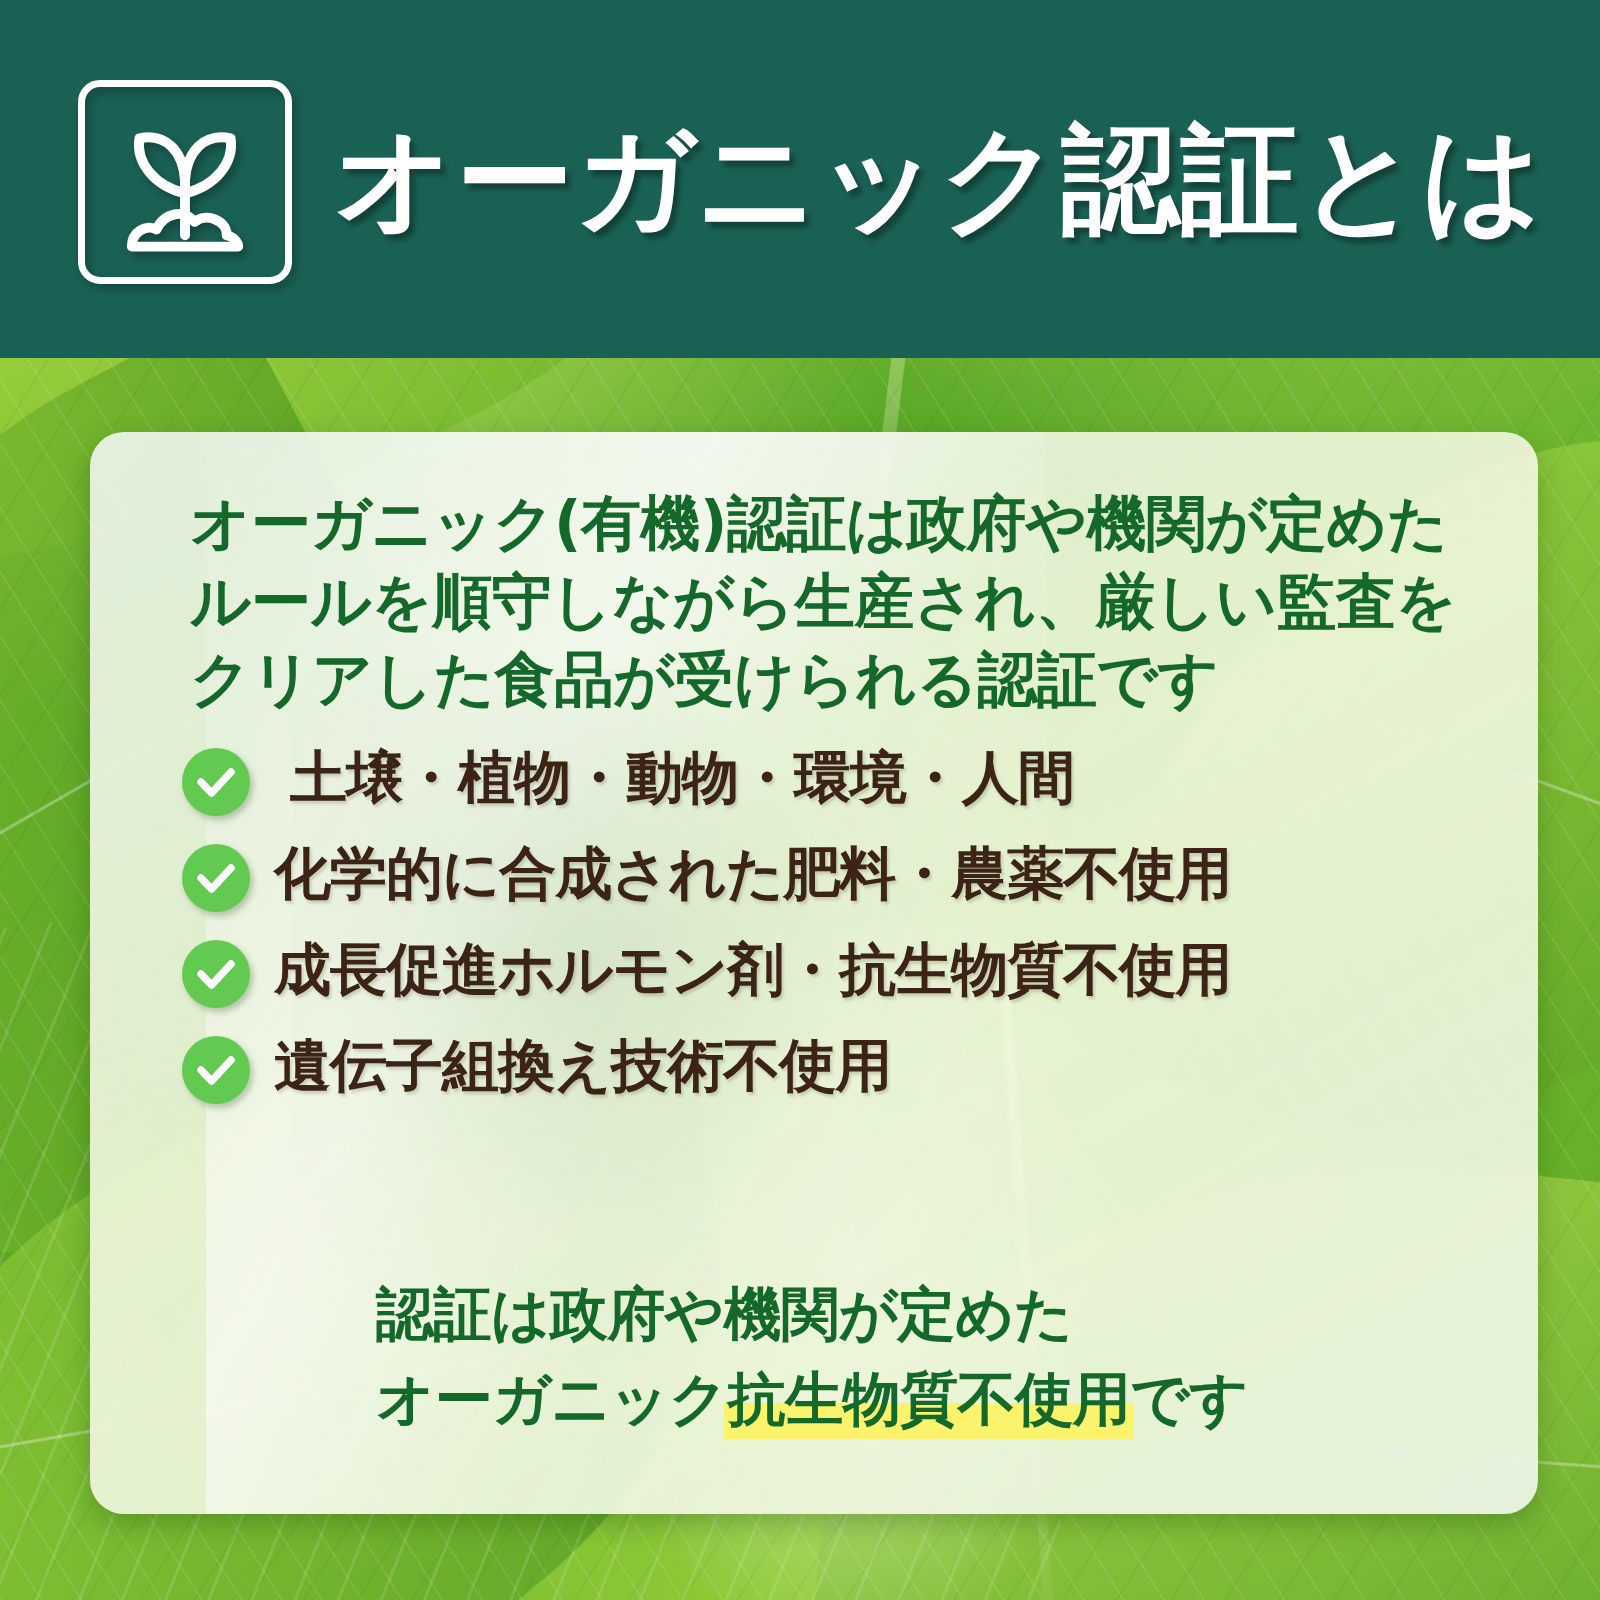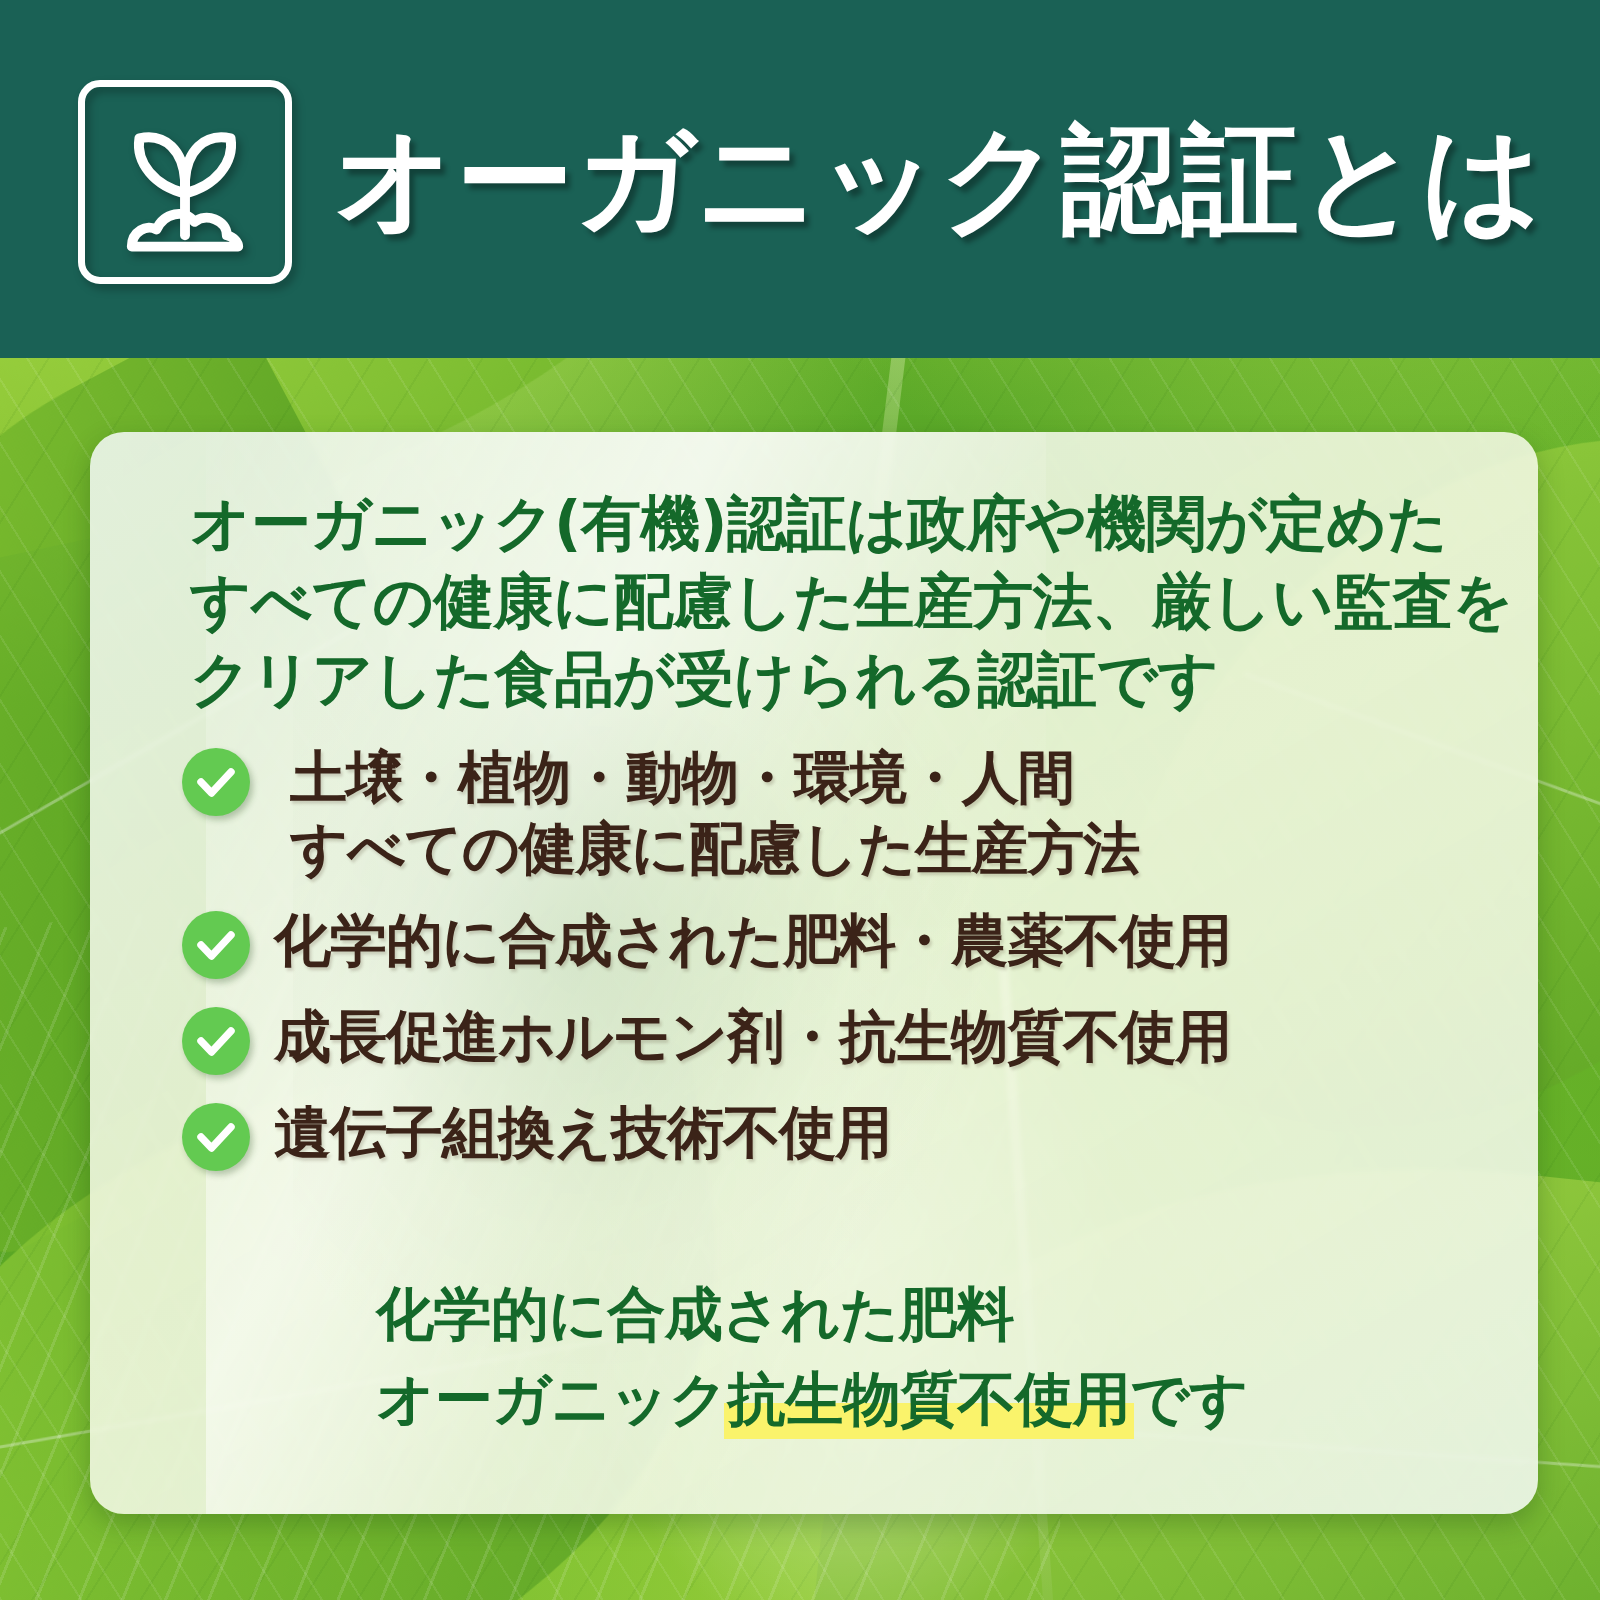--- a/index.html
+++ b/index.html
@@ -280,35 +280,34 @@
   </div>
 
   <div class="card">
     <div class="card-sheen"></div>
     <div class="card-leafghost"></div>
 
     <div class="card-inner">
 
       <div class="intro">
         <div>オーガニック(有機)認証は政府や機関が定めた</div>
-        <div>すべての健康に配慮した生産方法、厳しい監査を</div>
+        <div>ルールを順守しながら生産され、厳しい監査を</div>
         <div>クリアした食品が受けられる認証です</div>
       </div>
 
       <div class="bullets">
 
         <div class="bullet b1">
           <div class="check">
             <svg viewBox="0 0 68 68" xmlns="http://www.w3.org/2000/svg">
               <path d="M19 34 L29.5 45 L49 24" fill="none" stroke="#ffffff" stroke-width="7.5" stroke-linecap="round" stroke-linejoin="round"></path>
             </svg>
           </div>
           <div class="bullet-text">
             <div>土壌・植物・動物・環境・人間</div>
-            <div>すべての健康に配慮した生産方法</div>
           </div>
         </div>
 
         <div class="bullet b2">
           <div class="check">
             <svg viewBox="0 0 68 68" xmlns="http://www.w3.org/2000/svg">
               <path d="M19 34 L29.5 45 L49 24" fill="none" stroke="#ffffff" stroke-width="7.5" stroke-linecap="round" stroke-linejoin="round"></path>
             </svg>
           </div>
           <div class="bullet-text">
@@ -334,20 +333,20 @@
             </svg>
           </div>
           <div class="bullet-text">
             <div>遺伝子組換え技術不使用</div>
           </div>
         </div>
 
       </div>
 
       <div class="closing">
-        <div>化学的に合成された肥料</div>
+        <div>認証は政府や機関が定めた</div>
         <div><span>オーガニック</span><span class="hl"><span>抗生物質不使用</span></span><span>です</span></div>
       </div>
 
     </div>
   </div>
 
 </div>
 
 </body></html>

